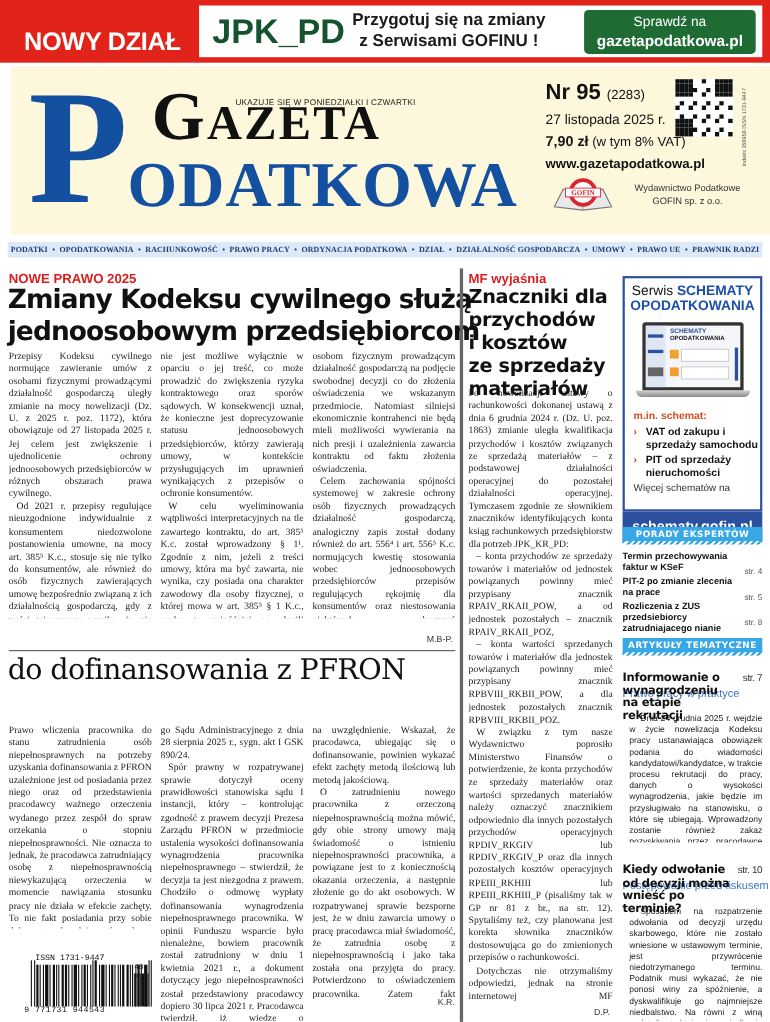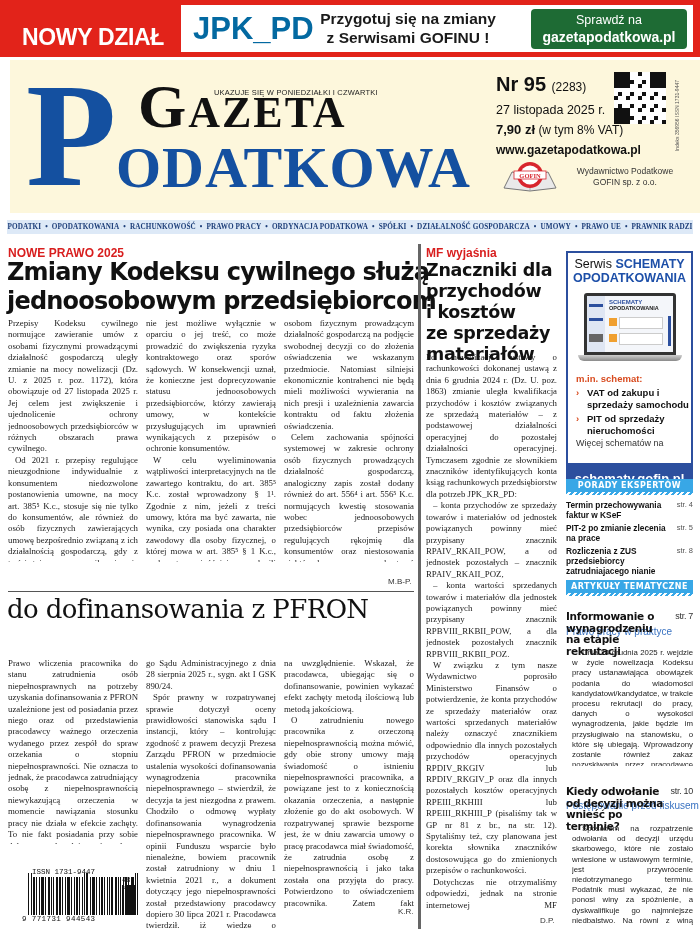--- a/index.html
+++ b/index.html
@@ -3,21 +3,21 @@
 <meta charset="utf-8">
 <style>
   * { box-sizing: border-box; margin: 0; padding: 0; }
   html, body { width: 700px; height: 929px; overflow: hidden; background: #ffffff; }
   body { font-family: "Liberation Serif", serif; color: #1a1a1a; position: relative; }
 
   
   .banner { position: absolute; left: 0; top: 0; width: 700px; height: 57px; background: #e2231a; }
   .banner-left { position: absolute; left: 8px; top: 0; width: 170px; height: 75px; display: flex; align-items: center; justify-content: center; color: #fff; font-family: "Liberation Sans", sans-serif; font-weight: bold; font-size: 23px; letter-spacing: -0.3px; }
   .banner-white { position: absolute; left: 181px; top: 5px; width: 512px; height: 47px; background: #fff; }
-  .banner-jpk { position: absolute; left: 12px; top: 0; height: 47px; line-height: 47px; color: #0369a1; font-family: "Liberation Sans", sans-serif; font-weight: bold; font-size: 31px; letter-spacing: 0px; text-align: right; }
+  .banner-jpk { position: absolute; left: 12px; top: 0; height: 47px; line-height: 47px; color: #14532d; font-family: "Liberation Sans", sans-serif; font-weight: bold; font-size: 31px; letter-spacing: 0px; text-align: right; }
   .banner-text { position: absolute; left: 132px; top: 4px; width: 190px; text-align: center; color: #1a1a1a; font-family: "Liberation Sans", sans-serif; font-weight: bold; font-size: 15.5px; line-height: 19px; }
   .banner-btn { position: absolute; left: 350px; top: 4px; width: 156px; height: 40px; background: #1e6b34; border-radius: 4px; color: #fff; text-align: center; font-family: "Liberation Sans", sans-serif; }
   .banner-btn .l1 { font-size: 12.5px; line-height: 16px; margin-top: 3px; }
   .banner-btn .l2 { font-size: 14px; font-weight: bold; line-height: 18px; }
 
   
   .masthead { position: absolute; left: 10px; top: 60px; width: 690px; height: 153px; background: #fdf7dc; }
   .logo-p { position: absolute; left: 16px; top: 10px; font-family: "Liberation Serif", serif; font-size: 148px; line-height: 130px; color: #1450a0; font-weight: bold; letter-spacing: -6px; }
   .logo-gazeta { position: absolute; left: 128px; top: 16px; font-family: "Liberation Serif", serif; font-size: 62px; line-height: 60px; color: #111; font-weight: bold; letter-spacing: 2px; }
   .logo-gazeta .small { font-size: 44px; }
@@ -70,21 +70,21 @@
   .side-list { position: absolute; left: 8px; top: 134px; width: 114px; font-family: "Liberation Sans", sans-serif; font-size: 9.5px; line-height: 11.5px; color: #111; font-weight: bold; }
   .side-list .item { position: relative; padding-left: 11px; margin-bottom: 3px; }
   .side-list .chev { position: absolute; left: 0; top: 0; color: #d84a1e; font-weight: bold; }
   .side-more { position: absolute; left: 8px; top: 185px; font-family: "Liberation Sans", sans-serif; font-size: 9px; color: #333; }
   .side-url { position: absolute; left: 566px; top: 465px; width: 127px; height: 27px; background: #2c4f9e; color: #fff; font-family: "Liberation Sans", sans-serif; font-weight: bold; font-size: 13px; line-height: 27px; text-align: center; }
 
   .side-bar-head { position: absolute; left: 566px; width: 127px; height: 14px; background: #38a7e6; color: #fff; font-family: "DejaVu Sans", sans-serif; font-weight: bold; font-size: 8px; line-height: 13px; text-align: center; letter-spacing: 0.5px; }
   .side-bar-head::after { content: ""; position: absolute; left: 0; bottom: -2px; width: 100%; height: 3px; background: repeating-linear-gradient(135deg, #38a7e6 0 2px, #fff 2px 4px); }
   .tip { position: absolute; left: 566px; width: 127px; font-family: "Liberation Sans", sans-serif; font-size: 8.3px; line-height: 10px; }
   .tip .t { font-weight: bold; color: #111; width: 100px; }
-  .tip .p { position: absolute; right: 0; top: 0; color: #555; font-size: 7.5px; }
+  .tip .p { position: absolute; right: 0; top: 15px; color: #555; font-size: 7.5px; }
   .side-cat { position: absolute; left: 566px; font-family: "Liberation Sans", sans-serif; font-size: 10px; color: #3a73c2; margin-top: 27px; }
   .side-art-title { position: absolute; left: 566px; width: 127px; font-family: "DejaVu Sans", sans-serif; font-weight: bold; font-size: 10.5px; line-height: 11.5px; color: #111; letter-spacing: -0.3px; }
   .side-art-title .p { position: absolute; right: 0; top: 0; font-family: "Liberation Sans", sans-serif; font-weight: normal; font-size: 9px; color: #333; }
   .side-art-body { position: absolute; left: 572px; width: 121px; font-family: "Liberation Sans", sans-serif; font-size: 7.8px; line-height: 10.2px; color: #222; text-align: justify; }
   .side-art-body p { text-indent: 10px; }
 
   
   .barcode { position: absolute; left: 22px; top: 868px; width: 100px; height: 58px; }
   .issn { position: absolute; left: 10px; top: 0; font-family: "Liberation Mono", monospace; font-size: 7.5px; color: #111; }
   .bars { position: absolute; left: 6px; top: 9px; height: 38px; display: flex; align-items: flex-end; }
@@ -318,21 +318,21 @@
     <span>PODATKI</span>
     <span class="dot">•</span>
     <span>OPODATKOWANIA</span>
     <span class="dot">•</span>
     <span>RACHUNKOWOŚĆ</span>
     <span class="dot">•</span>
     <span>PRAWO PRACY</span>
     <span class="dot">•</span>
     <span>ORDYNACJA PODATKOWA</span>
     <span class="dot">•</span>
-    <span>SPÓŁKI</span>
+    <span>DZIAŁ</span>
     <span class="dot">•</span>
     <span>DZIAŁALNOŚĆ GOSPODARCZA</span>
     <span class="dot">•</span>
     <span>UMOWY</span>
     <span class="dot">•</span>
     <span>PRAWO UE</span>
     <span class="dot">•</span>
     <span>PRAWNIK RADZI</span>
   </div>
 

